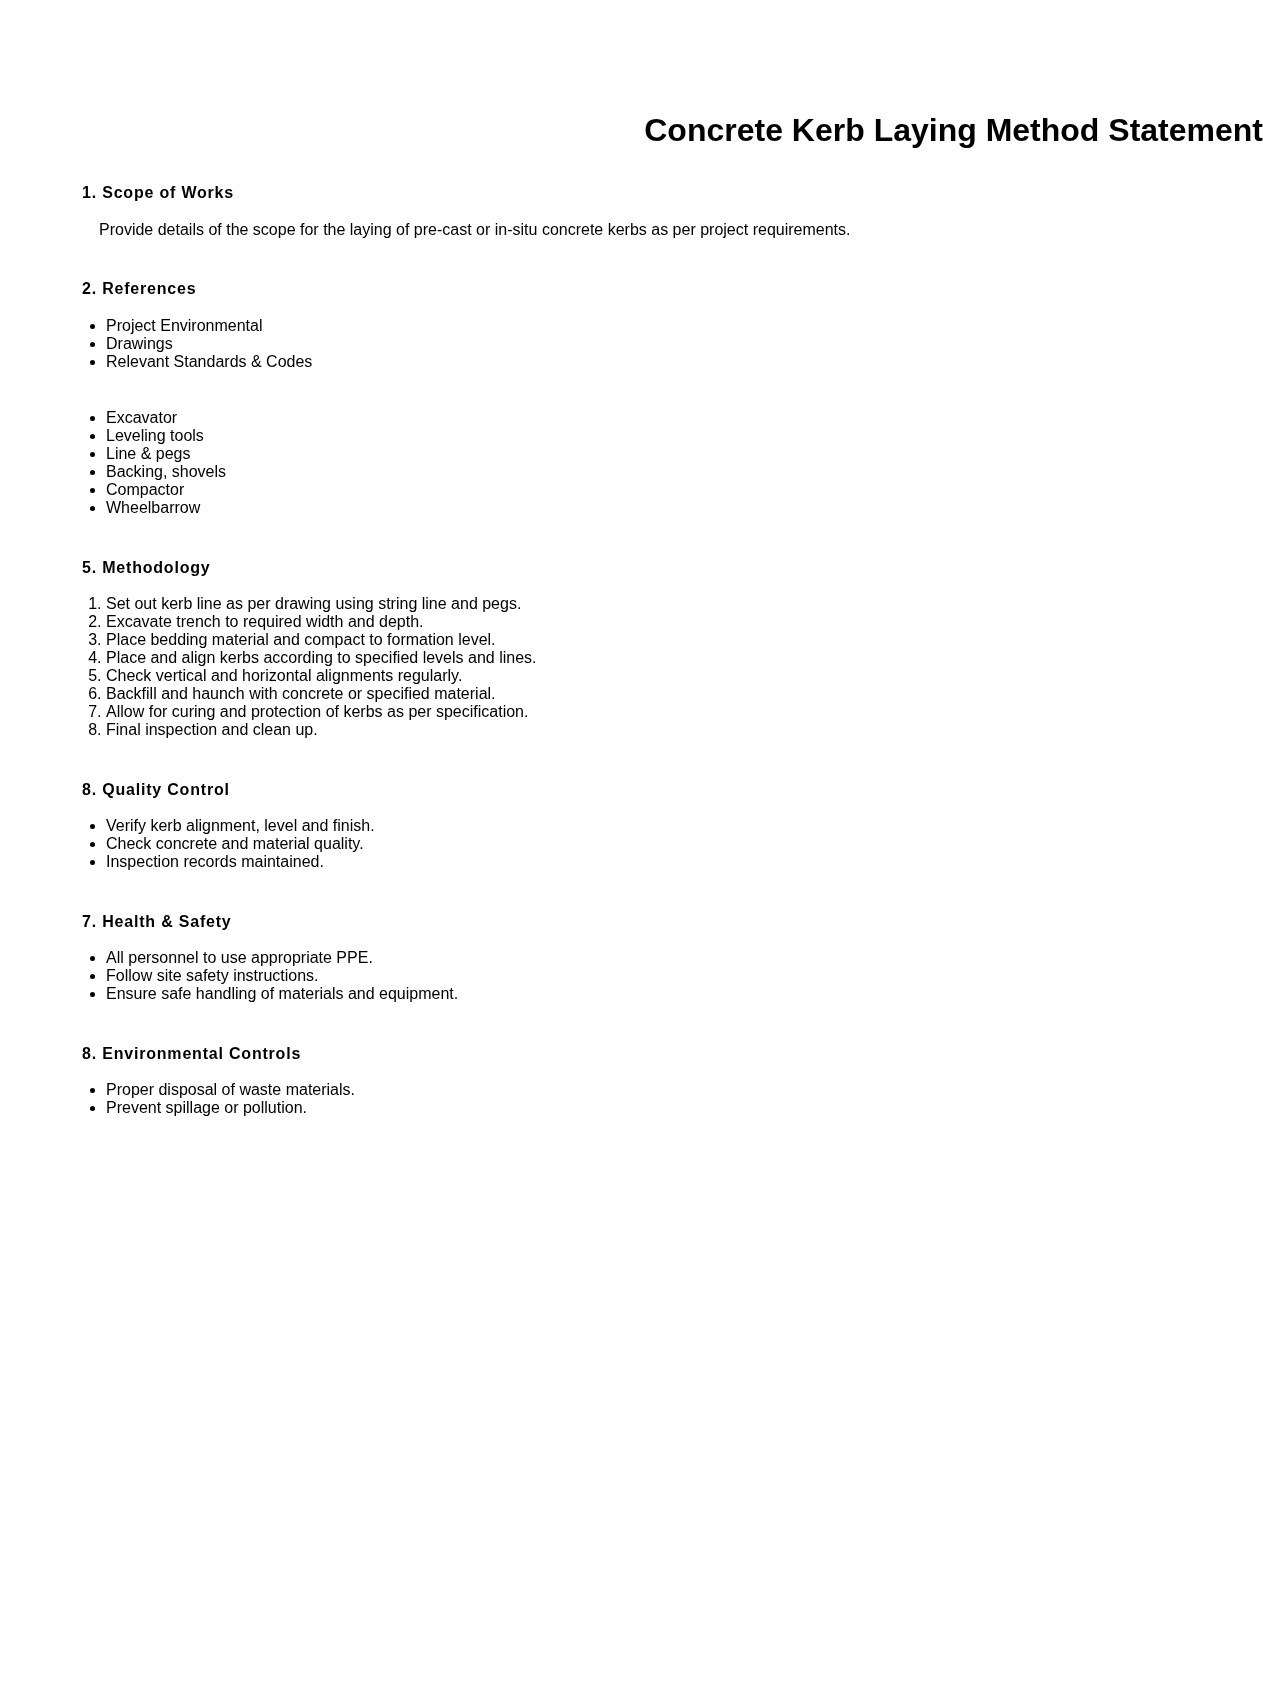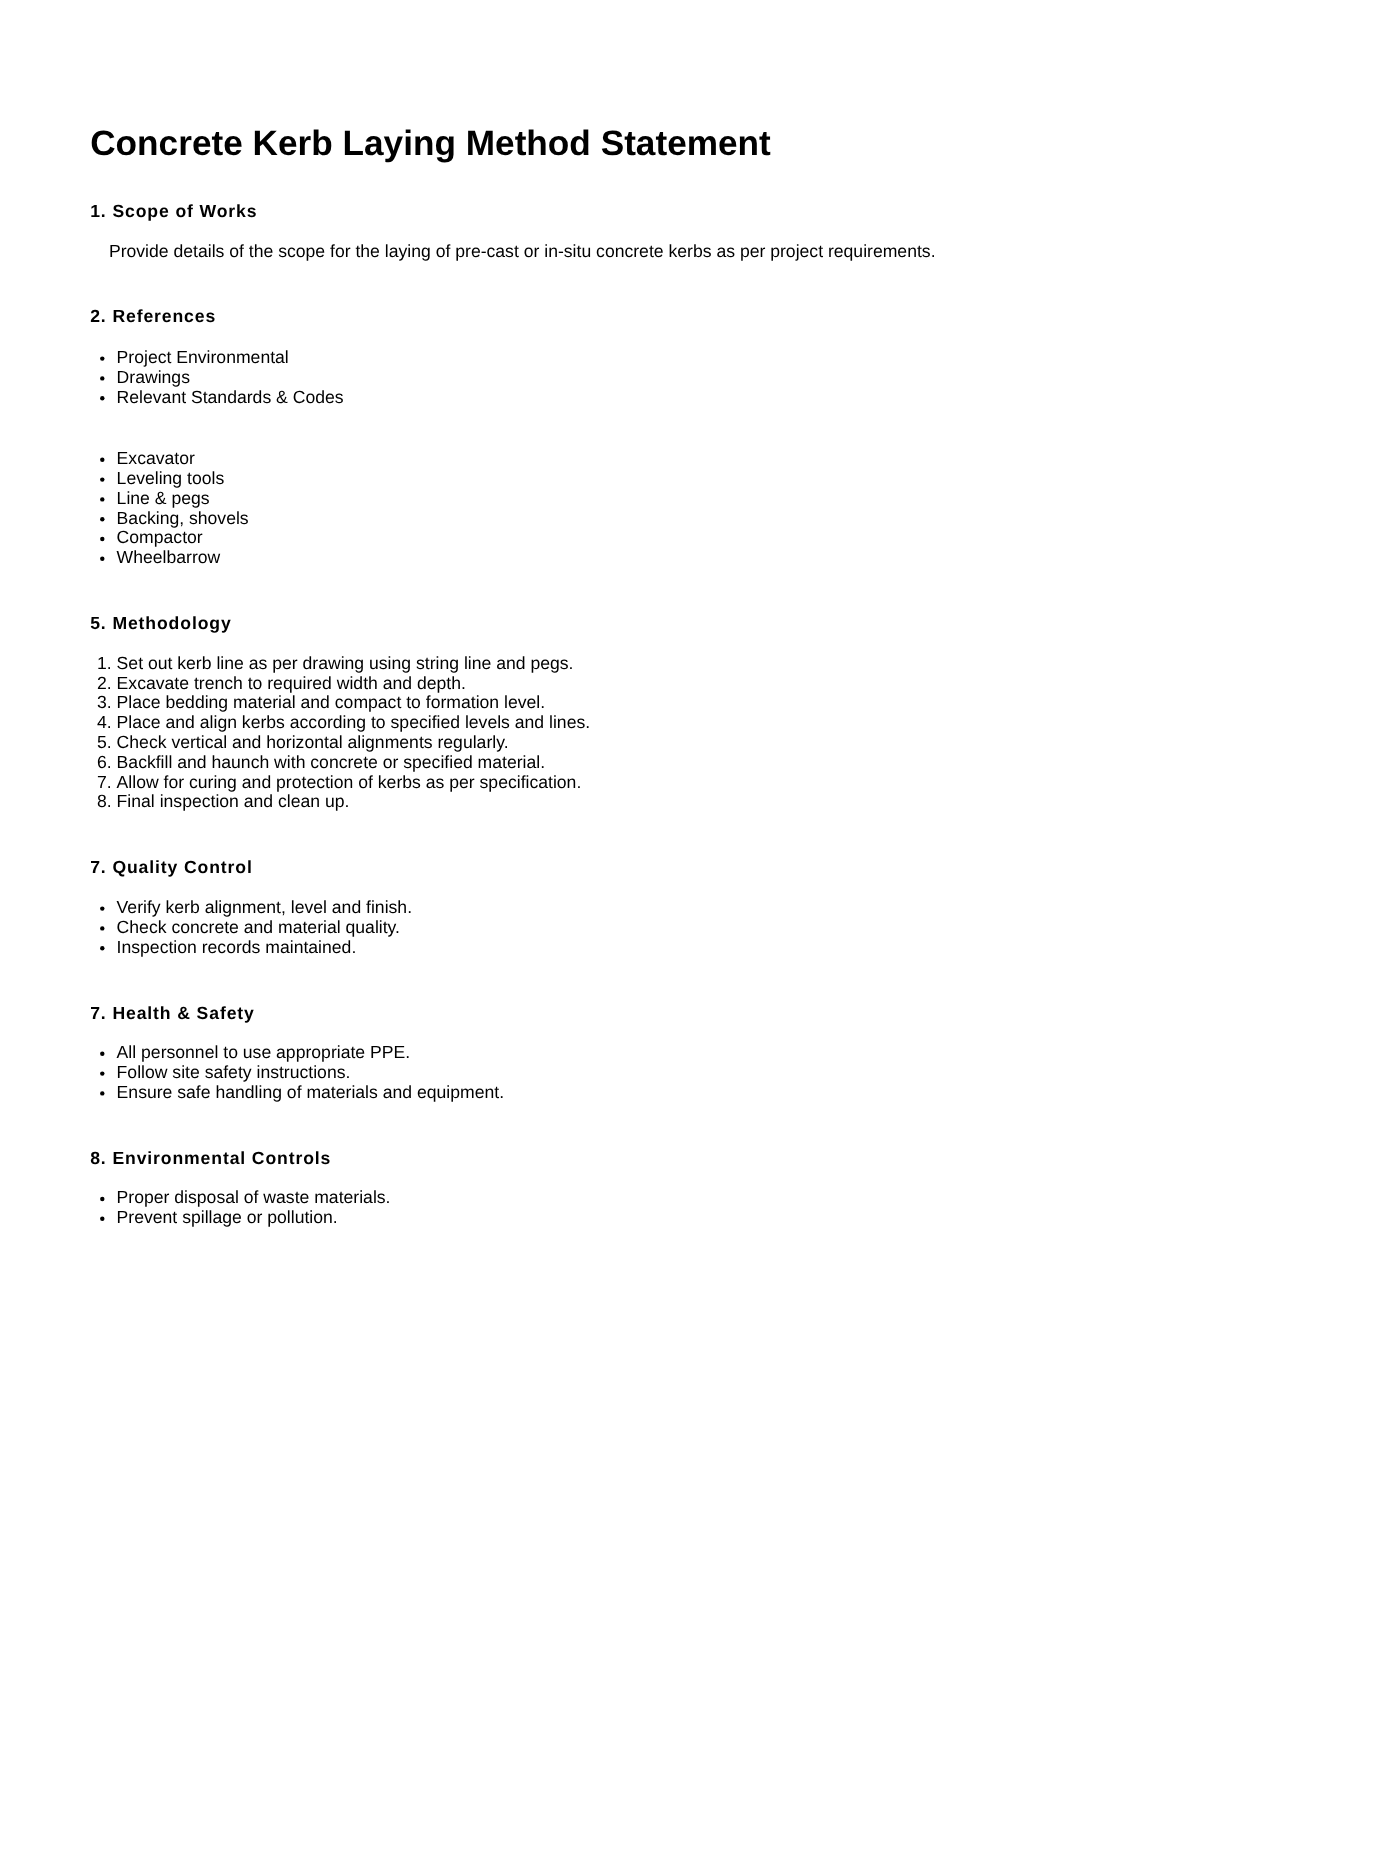--- a/index.html
+++ b/index.html
@@ -24,20 +24,21 @@
     }
     .doc {
       padding-left: 82px;
       padding-top: 112px;
     }
     .doc-title {
       font-size: 32px;
       font-weight: bold;
       line-height: 37px;
       margin: 0 0 31.5px 0;
+      text-align: right;
     }
     .section-title {
       font-size: 16px;
       font-weight: bold;
       line-height: 23px;
       letter-spacing: 0.8px;
       margin: 0 0 16.5px 0;
     }
     .section {
       margin-bottom: 38.5px;
@@ -98,21 +99,21 @@
         <li>Place bedding material and compact to formation level.</li>
         <li>Place and align kerbs according to specified levels and lines.</li>
         <li>Check vertical and horizontal alignments regularly.</li>
         <li>Backfill and haunch with concrete or specified material.</li>
         <li>Allow for curing and protection of kerbs as per specification.</li>
         <li>Final inspection and clean up.</li>
       </ol>
     </section>
 
     <section class="section">
-      <h2 class="section-title">7. Quality Control</h2>
+      <h2 class="section-title">8. Quality Control</h2>
       <ul>
         <li>Verify kerb alignment, level and finish.</li>
         <li>Check concrete and material quality.</li>
         <li>Inspection records maintained.</li>
       </ul>
     </section>
 
     <section class="section">
       <h2 class="section-title">7. Health &amp; Safety</h2>
       <ul>

